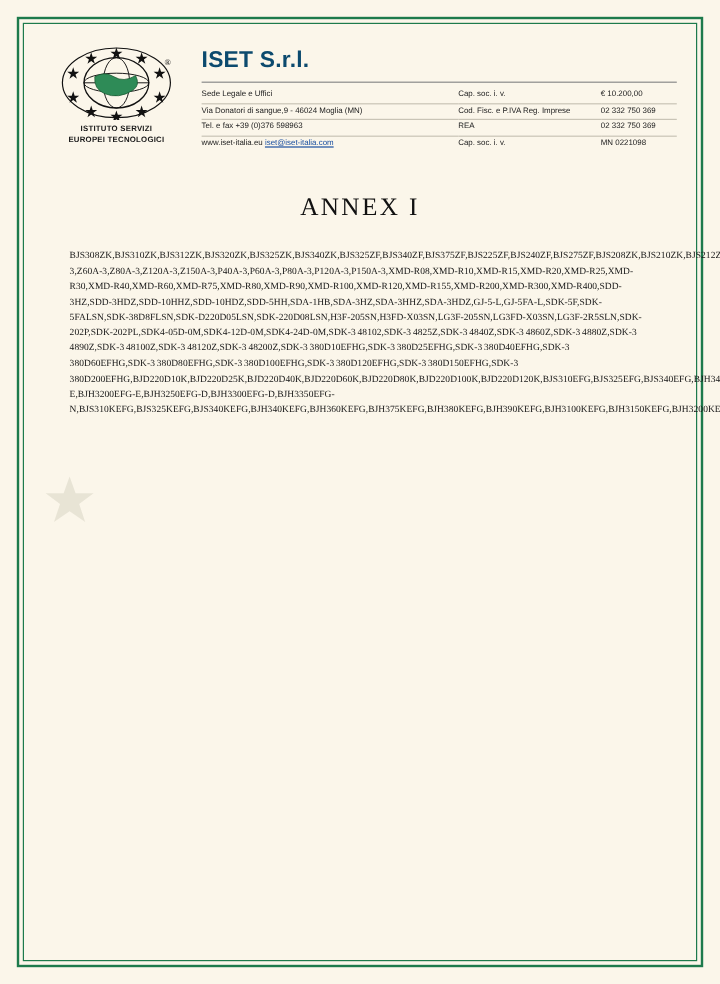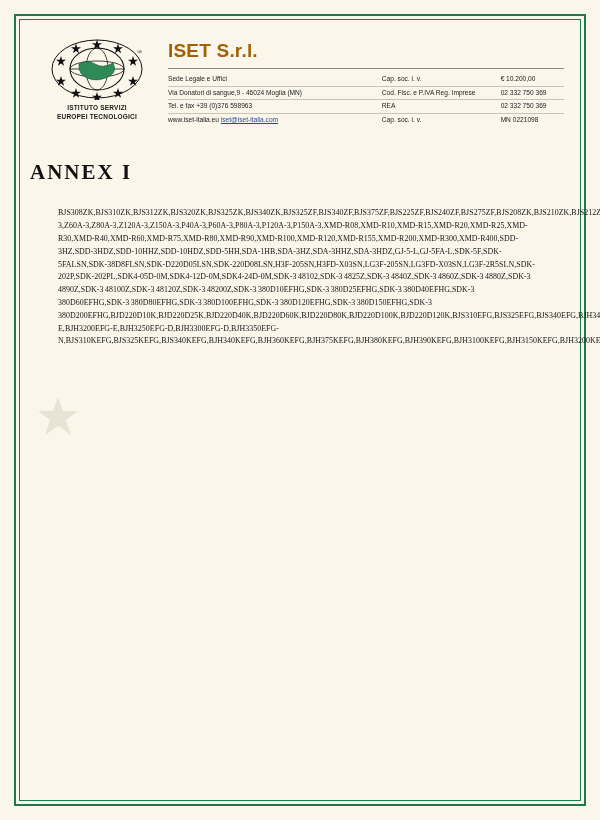--- a/index.html
+++ b/index.html
@@ -77,21 +77,21 @@
     color: #1a1a1a;
   }
   .company-block {
     flex: 1 1 auto;
     padding-left: 10px;
     padding-top: 4px;
   }
   .company-name {
     font-size: 19px;
     font-weight: bold;
-    color: #a16207;
+    color: #0c4a6e;
     letter-spacing: 0.2px;
     margin-bottom: 6px;
   }
   .rule {
     border: 0;
     border-top: 1px solid #8a8a8a;
     margin: 2px 0 4px 0;
   }
   .info-table {
     width: 100%;
@@ -105,26 +105,26 @@
     line-height: 1.25;
   }
   .info-table td.left { width: 54%; }
   .info-table td.mid  { width: 30%; }
   .info-table td.right{ width: 16%; text-align: left; white-space: nowrap; }
   .info-table tr + tr td { border-top: 1px solid #c9c4b6; }
   .mail-link { color: #1a4fa0; text-decoration: underline; }
 
   
   .doc-title {
+    text-align: center;
     font-family: "Liberation Serif", serif;
     font-size: 21px;
     letter-spacing: 2px;
     color: #111;
     margin: 34px 0 22px 0;
-    font-weight: bold;
   }
 
   
   .body-wrap {
     position: relative;
     padding: 0 28px 0 28px;
   }
   .watermark {
     position: absolute;
     left: 6px;

